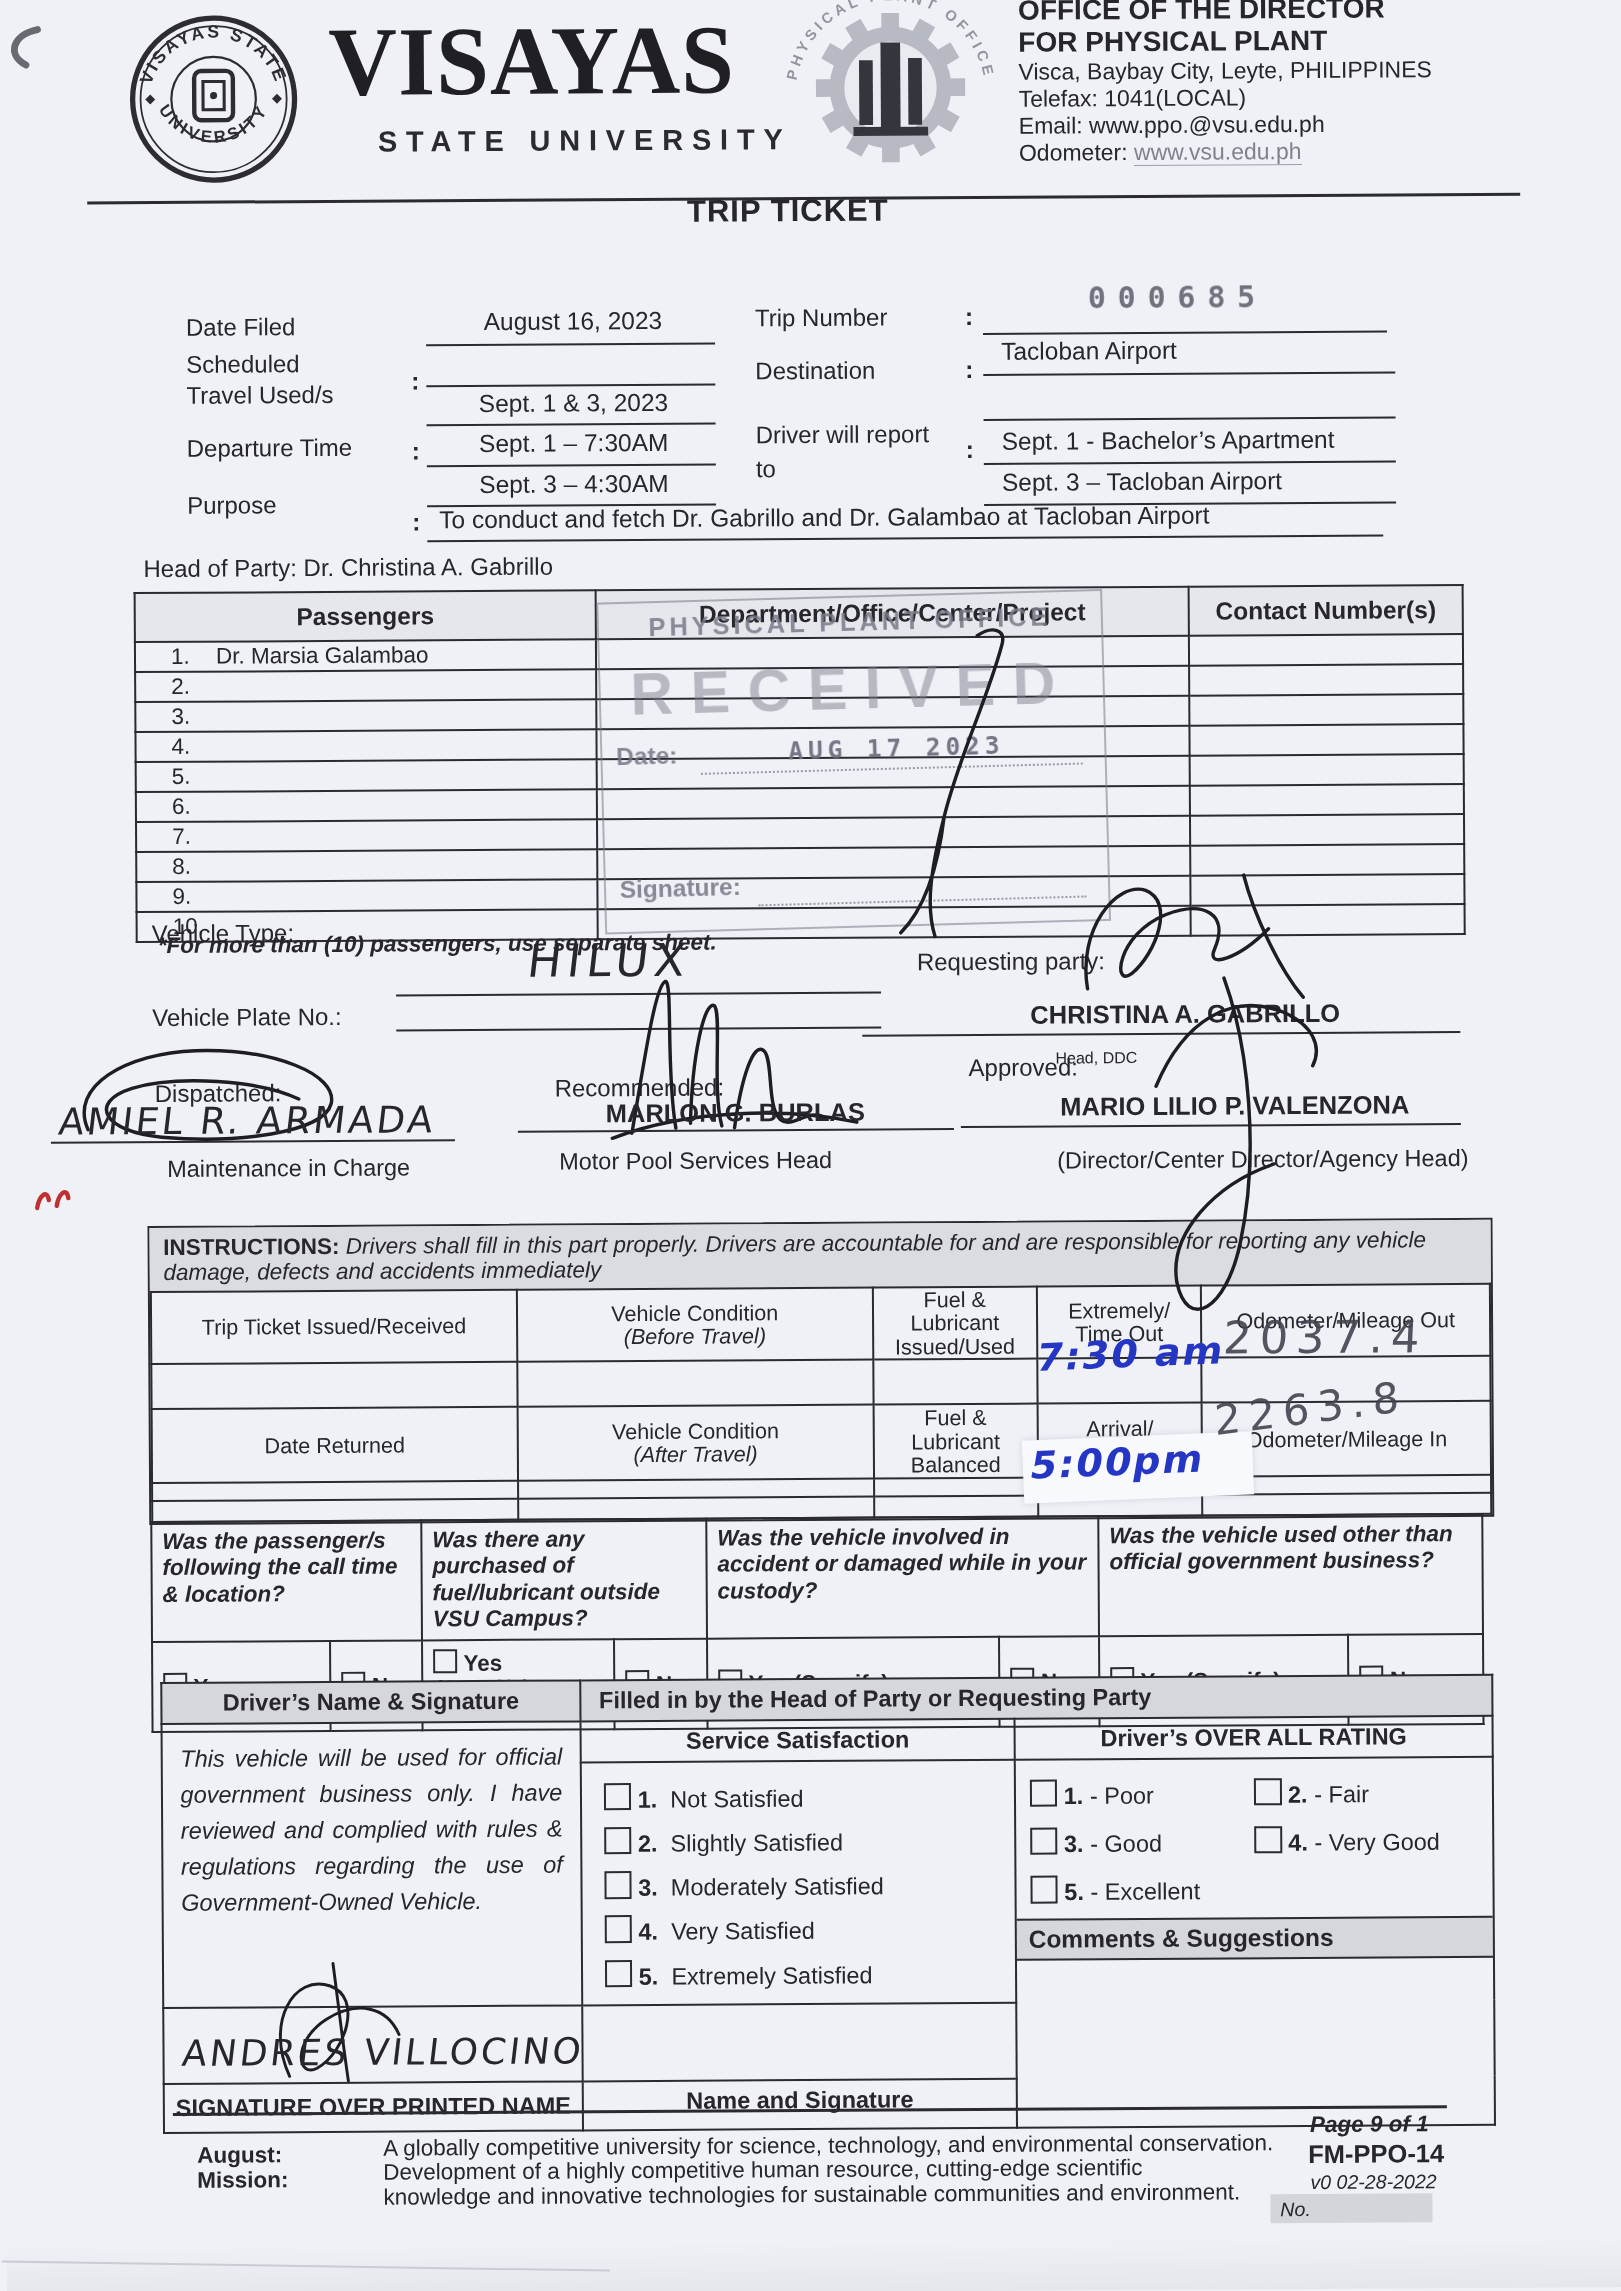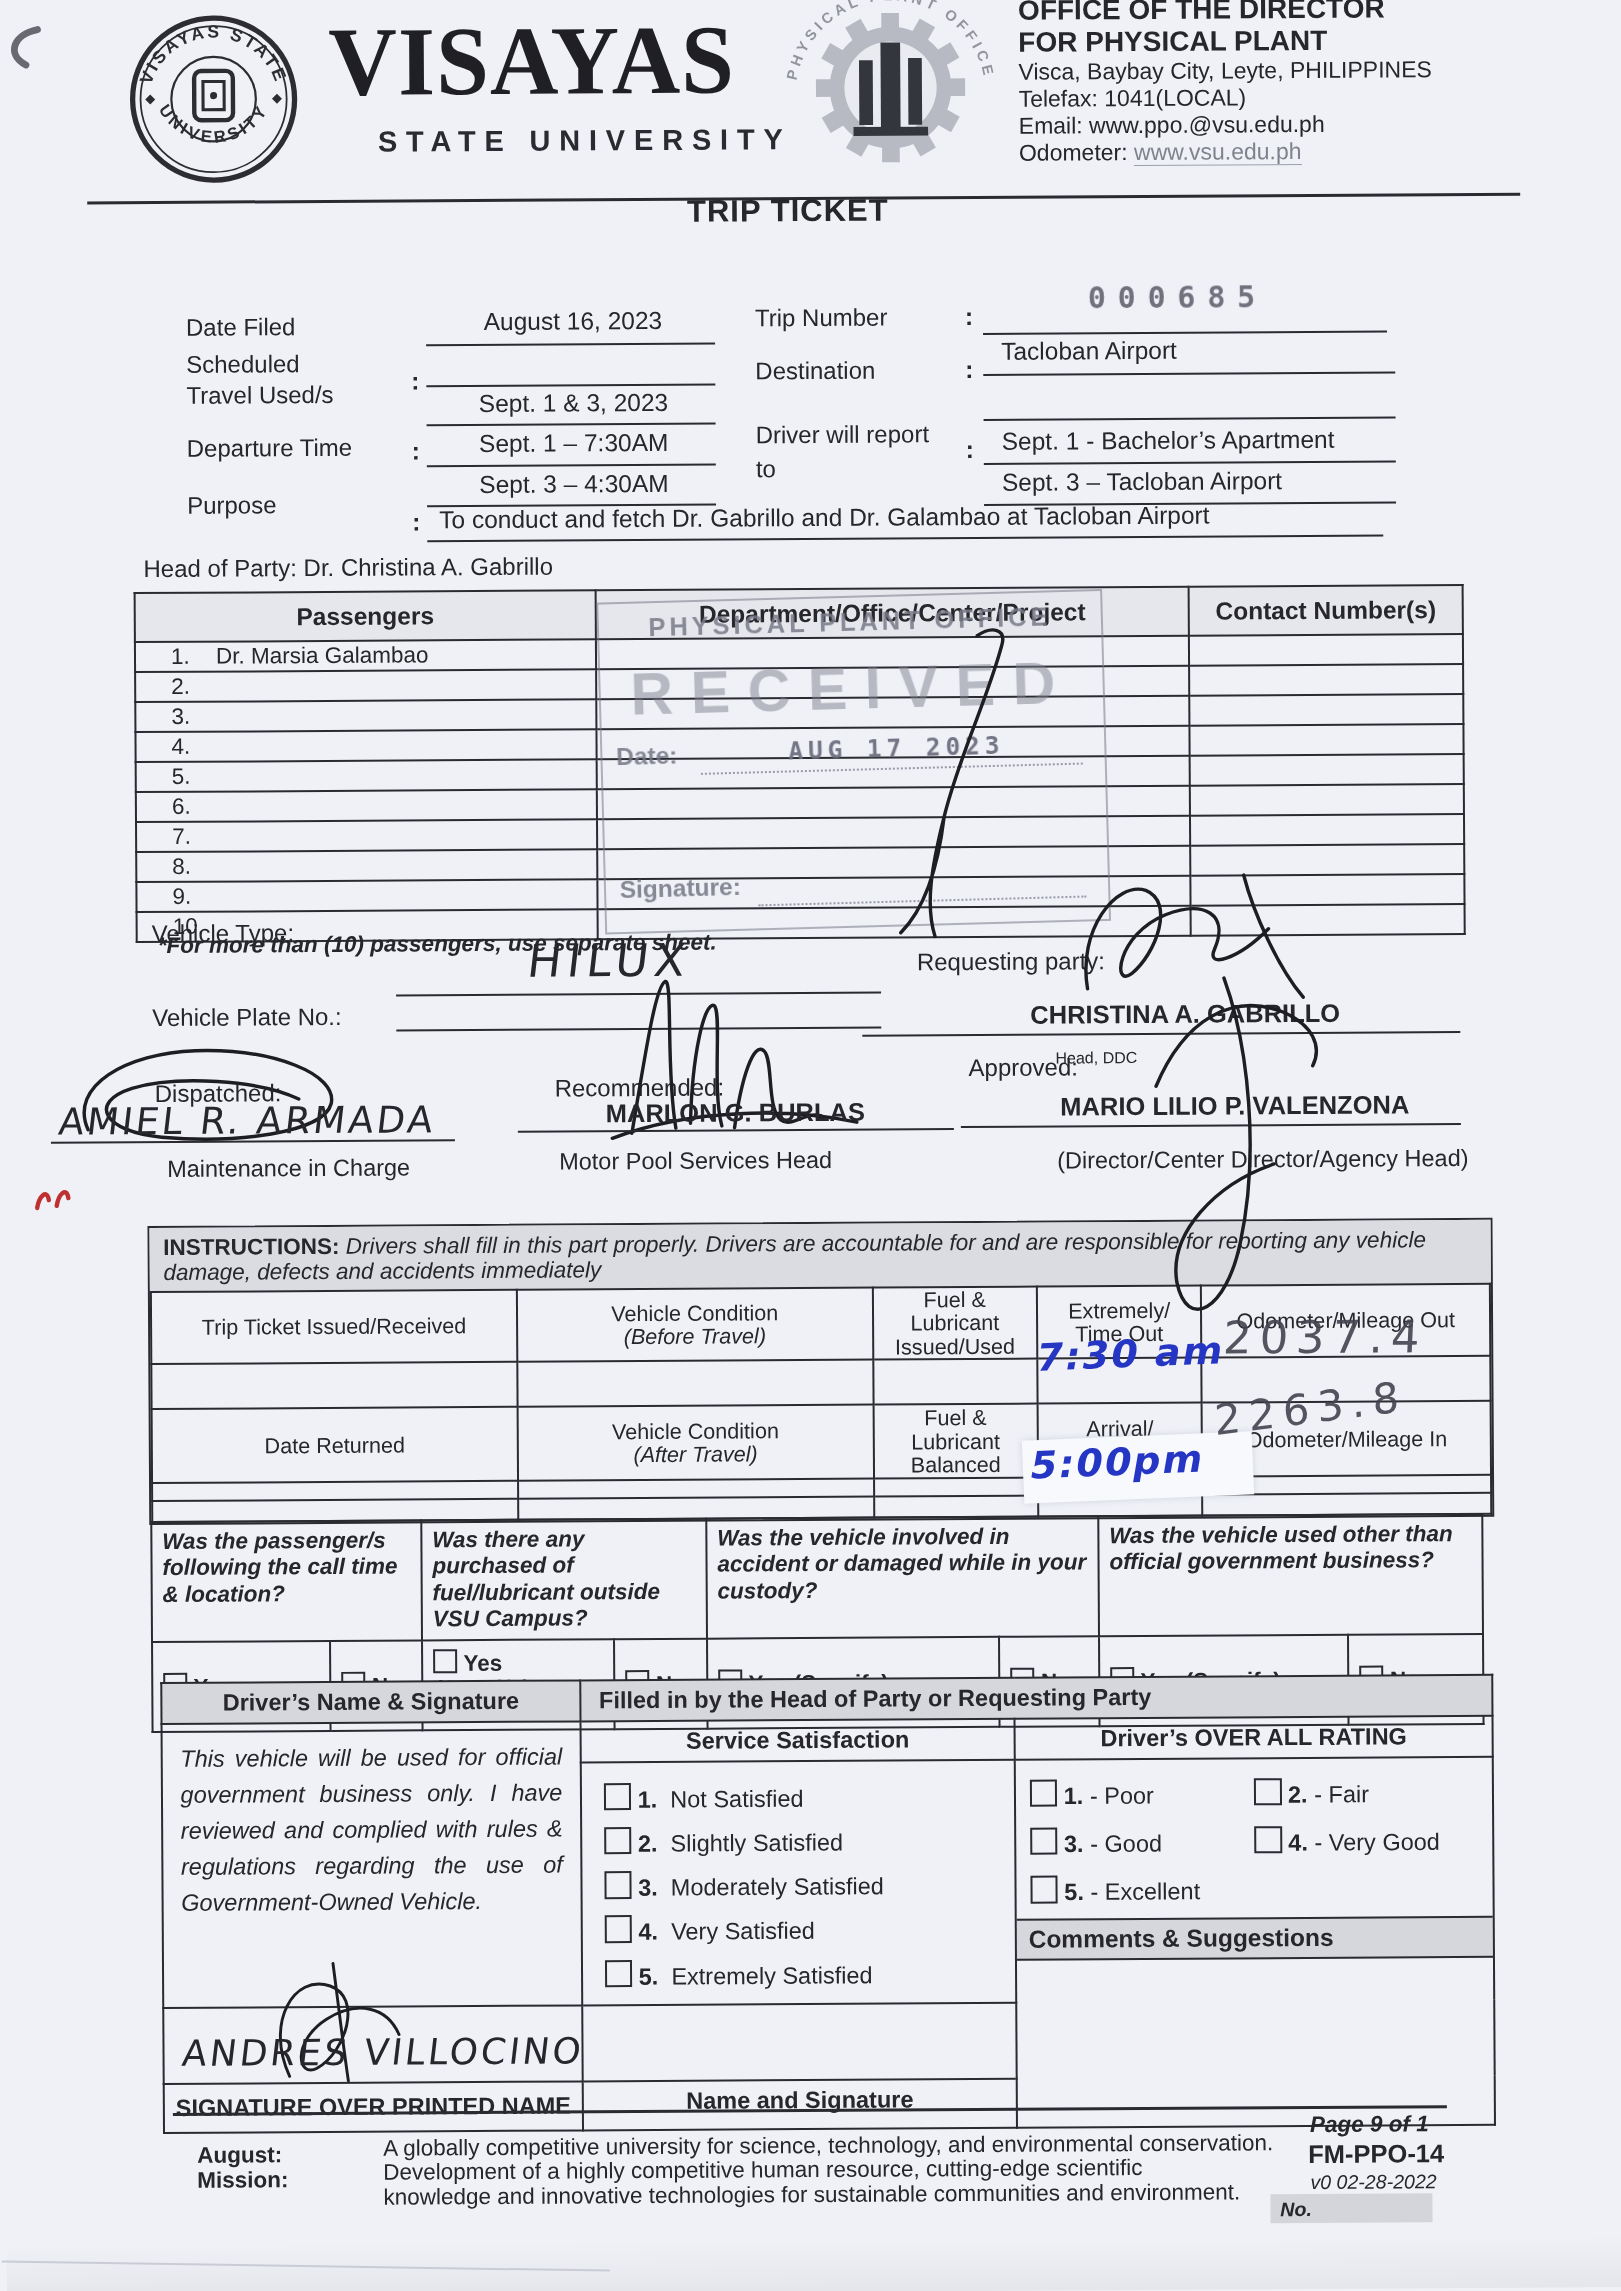--- a/index.html
+++ b/index.html
@@ -60,21 +60,21 @@
   
   .ftable td{font-size:23.5px;}
   .gray{background:#d6d7dc;font-weight:bold;}
   .pledge{font-style:italic;text-align:justify;padding:15.7px 17.6px 0 17.6px;line-height:36px;font-size:23.5px;vertical-align:top;}
   .sshead{font-size:25.5px;font-weight:bold;text-align:center;}
   .ssitem{margin:13.7px 0;font-size:23.5px;}
   .ritem{font-size:23.5px;margin:8.8px 0;}
   .combar{background:#d6d7dc;font-weight:bold;font-size:24.5px;padding:4.9px 11.8px;}
   
   .f-small{font-size:22.5px;}
-  .nobox{background:#d4d5da;font-size:19.6px;font-style:italic;font-weight:bold;padding:3.9px 0 2px 9.8px;}
+  .nobox{background:#d4d5da;font-size:19.6px;font-style:italic;font-weight:normal;padding:3.9px 0 2px 9.8px;}
   svg{display:block;}
 </style>
 </head>
 <body>
 
 <div id="stage">
 <div id="doc">
 
   <svg class="abs" style="left:4.9px;top:14.7px" width="59" height="59" viewBox="0 0 60 60">
     <path d="M40,10 C15,15 8,35 28,46" fill="none" stroke="#3c3c44" stroke-width="7" opacity="0.75" stroke-linecap="round"></path>

